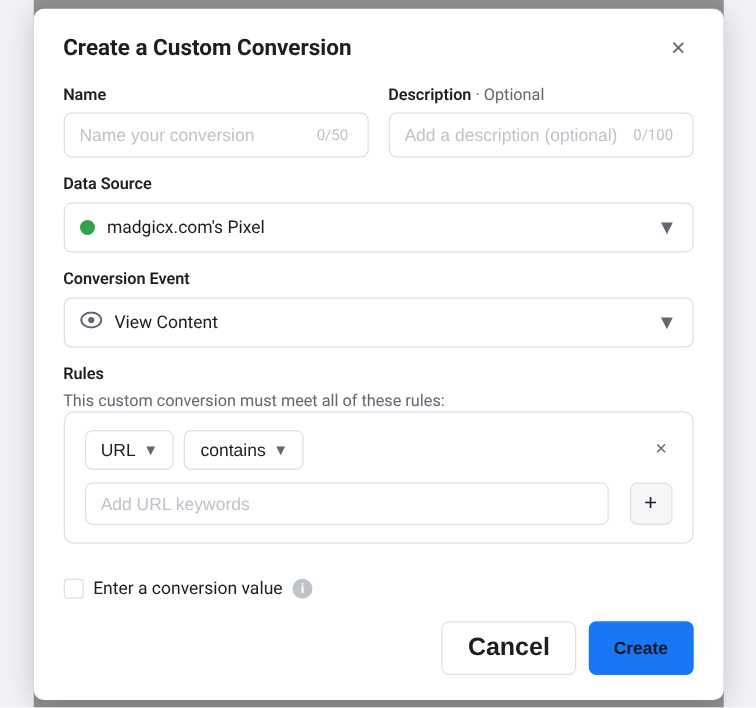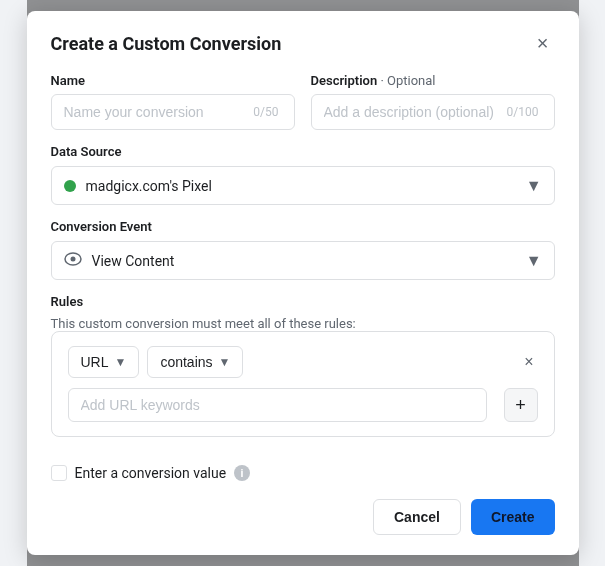--- a/index.html
+++ b/index.html
@@ -243,21 +243,21 @@
       display: flex;
       justify-content: flex-end;
       gap: 10px;
       margin-top: 18px;
     }
     .btn-cancel {
       background: #fff;
       border: 1px solid #dddfe2;
       border-radius: 6px;
       padding: 9px 20px;
-      font-size: 14px;
+      font-size: 20px;
       font-weight: 600;
       color: #1c1e21;
       cursor: pointer;
     }
     .btn-create {
       background: #1877f2;
       border: none;
       border-radius: 6px;
       padding: 1px 20px;
       font-size: 14px;

